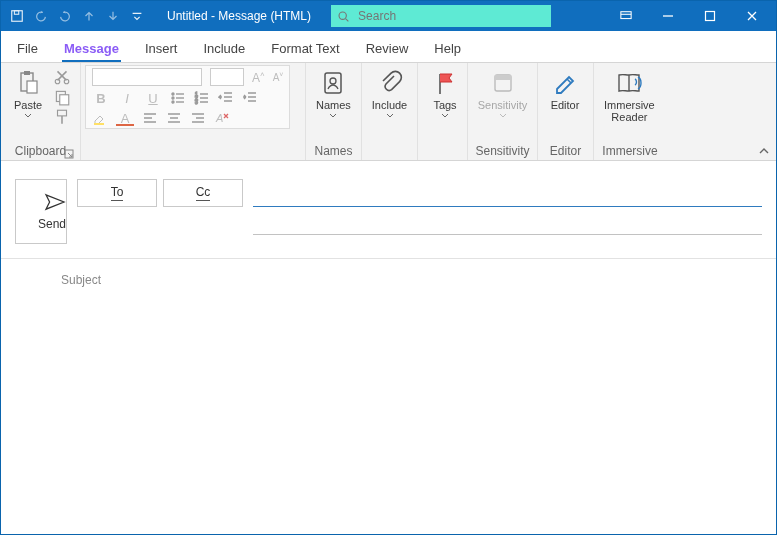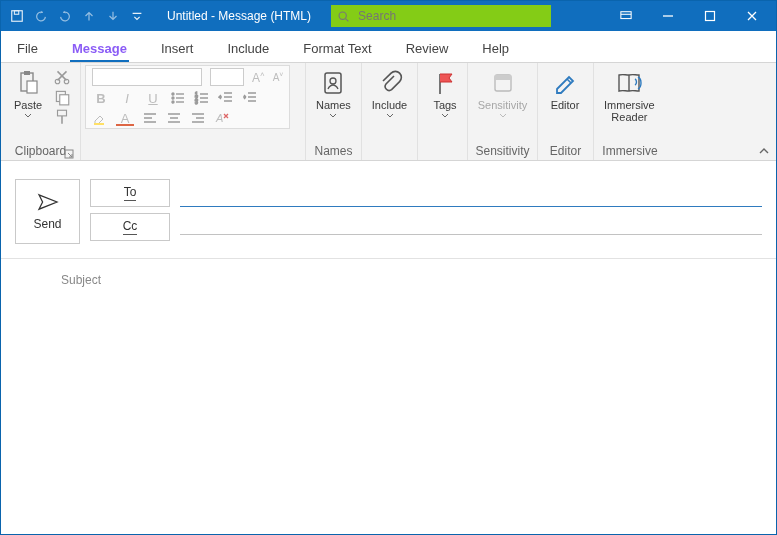--- a/index.html
+++ b/index.html
@@ -3,28 +3,28 @@
 <meta charset="utf-8">
 <style>
   * { box-sizing: border-box; font-family: "Segoe UI", Arial, sans-serif; }
   body { margin: 0; width: 777px; height: 535px; border: 1px solid #0a64ad; background: #fff; overflow: hidden; }
   
   .titlebar { height: 30px; background: #106ebe; color: #fff; display: flex; align-items: center; font-size: 12px; }
   .qat { display: flex; align-items: center; gap: 4px; padding: 0 6px; }
   .qat-btn { width: 20px; height: 20px; display: flex; align-items: center; justify-content: center; opacity: .9; }
   .qat-btn svg { width: 14px; height: 14px; }
   .title-text { padding: 0 14px; white-space: nowrap; }
-  .searchbox { flex: 0 0 220px; height: 22px; background: #84cc16; display: flex; align-items: center; padding: 0 6px; gap: 6px; margin-left: 6px; }
+  .searchbox { flex: 0 0 220px; height: 22px; background: #5eead4; display: flex; align-items: center; padding: 0 6px; gap: 6px; margin-left: 6px; }
   .searchbox input { border: none; outline: none; font-size: 12px; flex: 1; color: #555; background: transparent; }
   .title-spacer { flex: 1; }
   .win-btns { display: flex; align-items: center; gap: 2px; padding-right: 4px; }
   .win-btn { width: 40px; height: 30px; display: flex; align-items: center; justify-content: center; }
   .win-btn svg { width: 12px; height: 12px; }
   
-  .tabrow { height: 32px; background: #fff; border-bottom: 1px solid #d5d5d5; display: flex; align-items: flex-end; gap: 30px; padding: 0 14px; font-size: 13px; color: #444; }
+  .tabrow { height: 32px; background: #fff; border-bottom: 1px solid #d5d5d5; display: flex; align-items: flex-end; gap: 22px; padding: 0 14px; font-size: 13px; color: #444; }
   .tab { padding: 6px 2px; cursor: default; }
   .tab.active { color: #8b5cf6; border-bottom: 2px solid #106ebe; font-weight: 600; padding-bottom: 4px; }
   
   .ribbon { height: 98px; background: #f3f3f3; border-bottom: 1px solid #d5d5d5; display: flex; position: relative; }
   .group { border-right: 1px solid #e1e1e1; display: flex; flex-direction: column; padding: 2px 4px 0; }
   .group-body { flex: 1; display: flex; align-items: flex-start; }
   .group-label { height: 16px; text-align: center; font-size: 12px; color: #666; position: relative; }
   .launcher { position: absolute; right: 2px; bottom: 1px; width: 10px; height: 10px; }
   .bigbtn { display: flex; flex-direction: column; align-items: center; justify-content: flex-start; padding: 4px 6px 2px; gap: 2px; font-size: 11px; color: #3a3a3a; text-align: center; min-width: 46px; }
   .bigbtn.disabled { color: #a7a7a7; }
@@ -38,22 +38,22 @@
   .bt-row { display:flex; align-items:center; gap:8px; }
   .fontbox { width:110px; height:18px; border:1px solid #ccc; background:#fff; }
   .sizebox { width:34px; height:18px; border:1px solid #ccc; background:#fff; }
   .dim { color:#bdbdbd; }
   .bt-letter { width:18px; text-align:center; font-size:13px; }
   .bt-svg { width:16px; height:16px; display:flex; align-items:center; justify-content:center; }
   
   .ribbon-collapse { position:absolute; right:6px; bottom:4px; }
   
   .compose { display:flex; padding: 18px 14px 14px; gap:10px; border-bottom:1px solid #e2e2e2; }
-  .sendbtn { width:65px; height:65px; border:1px solid #c9c9c9; display:flex; flex-direction:column; align-items:center; justify-content:center; gap:6px; font-size:12px; color:#333; }
-  .addr-col { display:flex; flex-direction:column; gap:6px; }
+  .sendbtn { width:52px; height:65px; border:1px solid #c9c9c9; display:flex; flex-direction:column; align-items:flex-end; justify-content:center; gap:6px; font-size:12px; color:#333; }
+  .addr-col { display:flex; flex-direction:row; gap:6px; }
   .addr-btn { width:80px; height:28px; border:1px solid #c9c9c9; display:flex; align-items:center; justify-content:center; font-size:12px; color:#333; }
   .addr-btn span { border-bottom: 1px solid #555; padding-bottom:1px; }
   .fields { flex:1; display:flex; flex-direction:column; }
   .fld { height:28px; border-bottom:1px solid #2f7bbf; display:flex; align-items:center; }
   .fld.gray { border-bottom-color:#c2c2c2; }
   .fld input { border:none; outline:none; width:100%; font-size:12px; padding:0 2px; }
   .subject-row { display:flex; align-items:center; padding: 12px 5px 14px; gap:12px; }
   .subject-label { width:150px; text-align:center; font-size:12px; color:#888; }
   .body-area { flex:1; }
   svg { display:block; }

